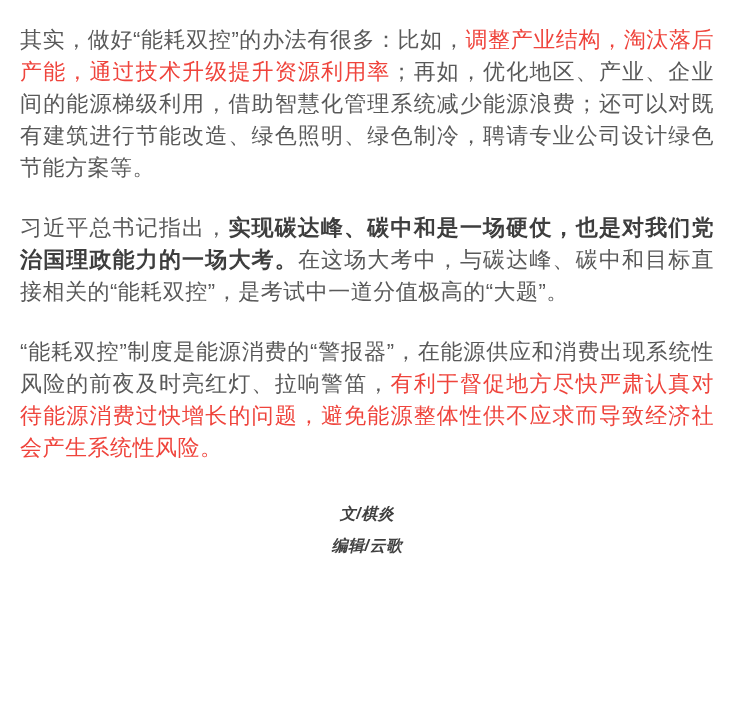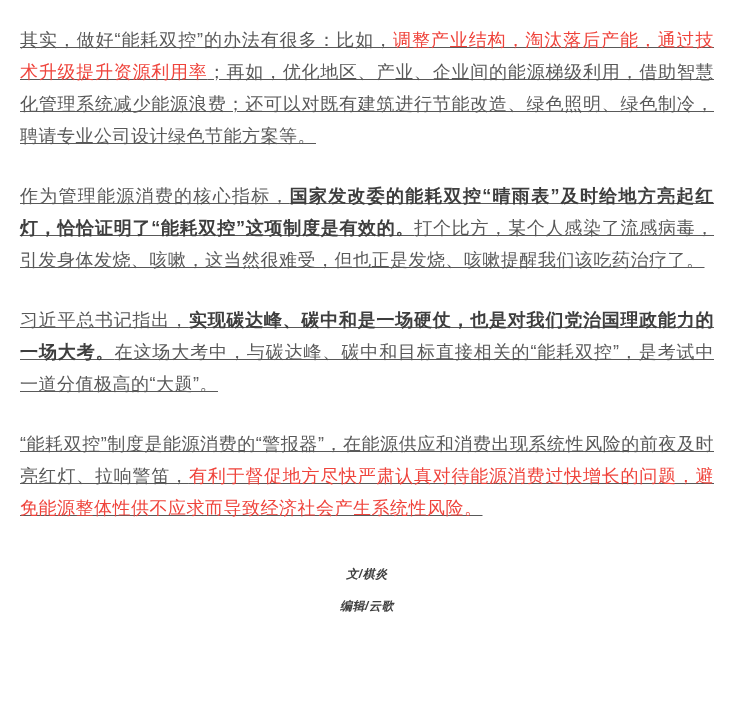--- a/index.html
+++ b/index.html
@@ -17,59 +17,57 @@
   .page {
     width: 734px;
     min-height: 711px;
     box-sizing: border-box;
     background: var(--background);
     padding: 24px 20px 10px 20px;
     font-family: "Liberation Sans", "DejaVu Sans", sans-serif;
   }
   .para {
     margin: 0 0 28px 0;
-    font-size: 18px;
+    font-size: 22px;
     line-height: 32px;
     letter-spacing: 0.5px;
     color: var(--body-text);
     text-align: justify;
     text-justify: inter-ideograph;
-    text-decoration: underline;
   }
   .seg-normal {
     color: var(--body-text);
   }
   .seg-red {
     color: var(--emphasis-red);
   }
   .seg-bold {
     color: var(--bold-text);
     font-weight: 700;
   }
   .credits {
     margin-top: 34px;
     text-align: center;
   }
   .credit-line {
     margin: 0;
-    font-size: 12px;
+    font-size: 16px;
     line-height: 32px;
     letter-spacing: 0.5px;
     font-weight: 700;
     font-style: italic;
     color: var(--credit-text);
   }
 </style>
 </head>
 <body>
 
 <div class="page">
   <div>
       <p class="para"><span class="seg-normal">其实，做好“能耗双控”的办法有很多：比如，</span><span class="seg-red">调整产业结构，淘汰落后产能，通过技术升级提升资源利用率</span><span class="seg-normal">；再如，优化地区、产业、企业间的能源梯级利用，借助智慧化管理系统减少能源浪费；还可以对既有建筑进行节能改造、绿色照明、绿色制冷，聘请专业公司设计绿色节能方案等。</span></p>
-      <p class="para"><span class="seg-normal">作为管理能源消费的核心指标，</span><span class="seg-bold">国家发改委的能耗双控“晴雨表”及时给地方亮起红灯，恰恰证明了“能耗双控”这项制度是有效的。</span><span class="seg-normal">打个比方，某个人感染了流感病毒，引发身体发烧、咳嗽，这当然很难受，但也正是发烧、咳嗽提醒我们该吃药治疗了。</span></p>
       <p class="para"><span class="seg-normal">习近平总书记指出，</span><span class="seg-bold">实现碳达峰、碳中和是一场硬仗，也是对我们党治国理政能力的一场大考。</span><span class="seg-normal">在这场大考中，与碳达峰、碳中和目标直接相关的“能耗双控”，是考试中一道分值极高的“大题”。</span></p>
       <p class="para"><span class="seg-normal">“能耗双控”制度是能源消费的“警报器”，在能源供应和消费出现系统性风险的前夜及时亮红灯、拉响警笛，</span><span class="seg-red">有利于督促地方尽快严肃认真对待能源消费过快增长的问题，避免能源整体性供不应求而导致经济社会产生系统性风险。</span></p>
     </div>
   <div class="credits">
     <p class="credit-line">文/棋炎</p>
     <p class="credit-line">编辑/云歌</p>
   </div>
 </div>
 
 </body></html>

